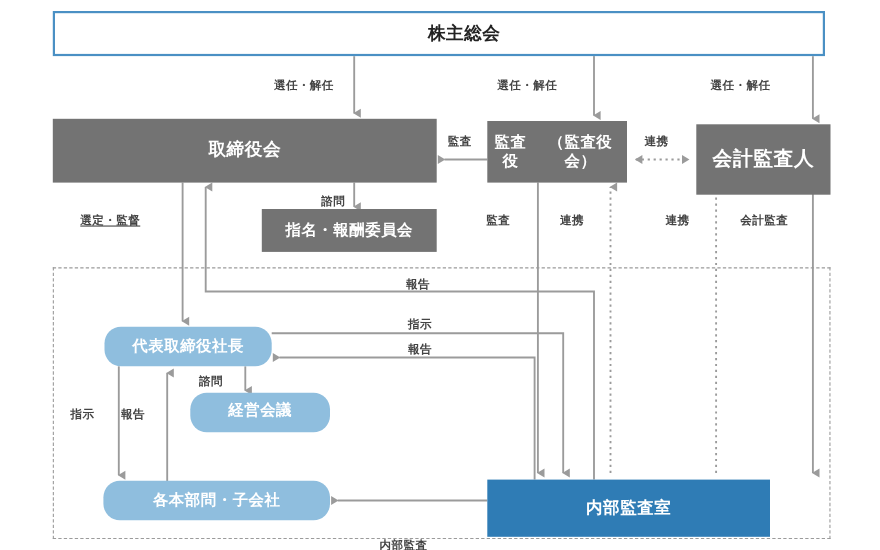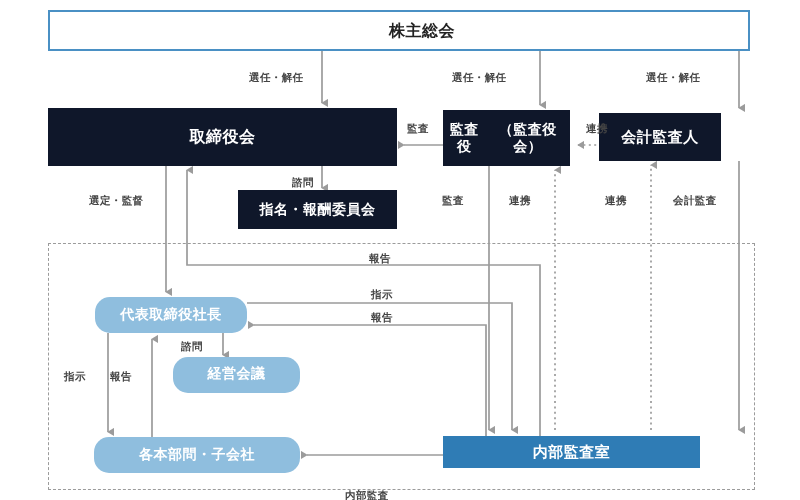--- a/index.html
+++ b/index.html
@@ -37,21 +37,21 @@
     letter-spacing: 0.5px;
     z-index: 3;
   }
   .node-outline {
     background: #ffffff;
     border: 2px solid #4a90c4;
     color: #222222;
     padding-left: 46px;
   }
   .node-dark {
-    background: #0f172a;
+    background: #737373;
     color: #ffffff;
   }
   .node-deep {
     background: #2f7cb5;
     color: #ffffff;
   }
   .node-light {
     background: #8fbede;
     color: #ffffff;
     border-radius: 15px;
@@ -138,43 +138,43 @@
 
   <div class="node node-outline" style="left:48px; top:10px; width:702px; height:41px; font-size:16px;">株主総会</div>
 
   <div class="node node-dark" style="left:48px; top:108px; width:349px; height:58px; font-size:16px;">取締役会</div>
 
   <div class="node node-dark" style="left:443px; top:110px; width:127px; height:56px; font-size:14px; ">
     <span>監査役</span>
     <span>（監査役会）</span>
   </div>
 
-  <div class="node node-dark" style="left:599px; top:113px; width:122px; height:48px; font-size:15px;">会計監査人</div>
+  <div class="node node-dark" style="left:633px; top:113px; width:122px; height:64px; font-size:18px;">会計監査人</div>
 
   <div class="node node-dark" style="left:238px; top:190px; width:159px; height:39px; font-size:14px;">指名・報酬委員会</div>
 
   <div class="node node-light" style="left:95px; top:297px; width:152px; height:36px; font-size:14px;">代表取締役社長</div>
 
   <div class="node node-light" style="left:173px; top:357px; width:127px; height:36px; font-size:14px;font-family:Liberation Mono, monospace;">経営会議</div>
 
   <div class="node node-light" style="left:94px; top:437px; width:206px; height:36px; font-size:14px;">各本部問・子会社</div>
 
-  <div class="node node-deep" style="left:443px; top:436px; width:257px; height:32px; font-size:15px;">内部監査室</div>
+  <div class="node node-deep" style="left:443px; top:436px; width:257px; height:52px; font-size:15px;">内部監査室</div>
 
   <div class="edge-label" style="left:249px; top:71px;">選任・解任</div>
 
   <div class="edge-label" style="left:452px; top:71px;">選任・解任</div>
 
   <div class="edge-label" style="left:646px; top:71px;">選任・解任</div>
 
   <div class="edge-label" style="left:407px; top:122px;">監査</div>
 
   <div class="edge-label" style="left:586px; top:122px;">連携</div>
 
-  <div class="edge-label" style="left:89px; top:194px;">選定・監督</div>
+  <div class="edge-label" style="left:73px; top:194px;text-decoration:underline;">選定・監督</div>
 
   <div class="edge-label" style="left:292px; top:176px;">諮問</div>
 
   <div class="edge-label" style="left:442px; top:194px;">監査</div>
 
   <div class="edge-label" style="left:509px; top:194px;">連携</div>
 
   <div class="edge-label" style="left:605px; top:194px;">連携</div>
 
   <div class="edge-label" style="left:673px; top:194px;">会計監査</div>

